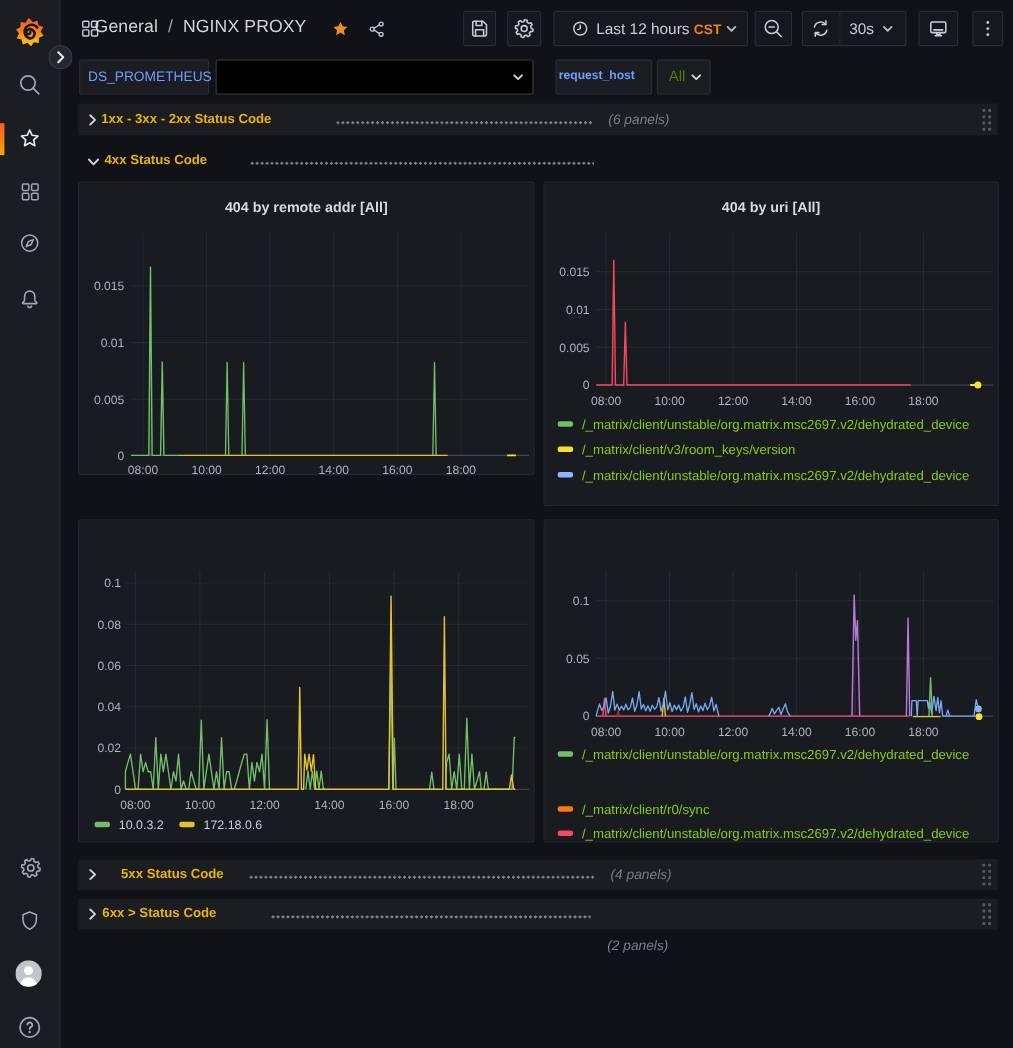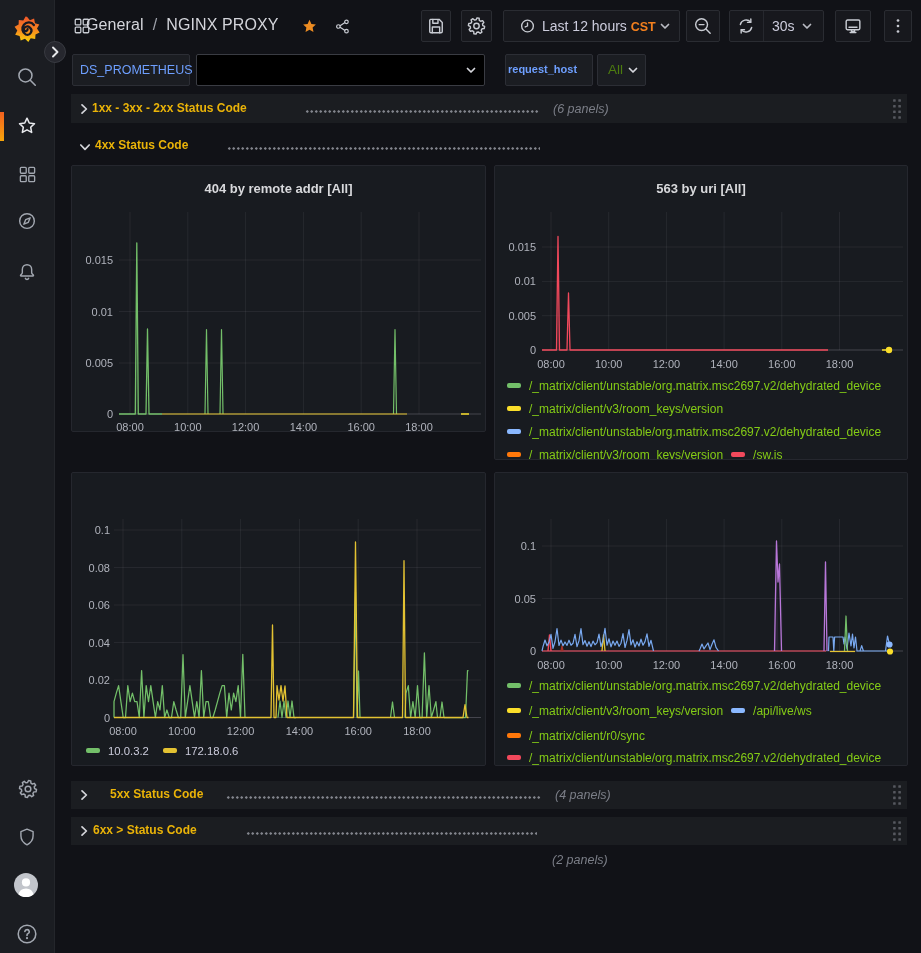--- a/index.html
+++ b/index.html
@@ -205,21 +205,21 @@
         <polyline points="148.0,248.0 149.5,163.5 151.0,248.0" fill="none" stroke="#73bf69" stroke-width="1.2" stroke-linejoin="round" stroke-opacity="1.0"></polyline>
         <polyline points="321.5,248.0 323.0,163.5 324.5,248.0" fill="none" stroke="#73bf69" stroke-width="1.2" stroke-linejoin="round" stroke-opacity="1.0"></polyline>
         <polygon points="63.3,248 64.8,77 66.3,248" fill="#73bf69" fill-opacity="0.10"></polygon>
         <polyline points="90.0,248.0 335.0,248.0" fill="none" stroke="#e0c02c" stroke-width="1.2" stroke-linejoin="round" stroke-opacity="1.0"></polyline>
         <polyline points="389.0,248.0 397.0,248.0" fill="none" stroke="#fade2a" stroke-width="1.6" stroke-linejoin="round" stroke-opacity="1.0"></polyline>
       </svg>
 <div class="legsm" style="left:14px;top:277px"><span class="sw" style="background:#73bf69"></span>10.0.3.2</div>
 <div class="legsm" style="left:91px;top:277px"><span class="sw" style="background:#fade2a"></span>172.18.0.6</div>
 </div>
 <div class="panel" style="left:494px;top:165px;width:414px;height:295px">
-<div class="ptitle" style="top:16px">563 by uri [All]</div>
+<div class="ptitle" style="top:16px">404 by uri [All]</div>
 <svg style="position:absolute;left:0;top:0" width="414" height="294" viewBox="0 0 414 294">
         <line x1="56.0" y1="46" x2="56.0" y2="184" stroke="rgba(204,204,220,0.08)" stroke-width="1"></line>
         <line x1="113.7" y1="46" x2="113.7" y2="184" stroke="rgba(204,204,220,0.08)" stroke-width="1"></line>
         <line x1="171.4" y1="46" x2="171.4" y2="184" stroke="rgba(204,204,220,0.08)" stroke-width="1"></line>
         <line x1="229.10000000000002" y1="46" x2="229.10000000000002" y2="184" stroke="rgba(204,204,220,0.08)" stroke-width="1"></line>
         <line x1="286.8" y1="46" x2="286.8" y2="184" stroke="rgba(204,204,220,0.08)" stroke-width="1"></line>
         <line x1="344.5" y1="46" x2="344.5" y2="184" stroke="rgba(204,204,220,0.08)" stroke-width="1"></line>
         <line x1="47" y1="184" x2="408" y2="184" stroke="rgba(204,204,220,0.08)" stroke-width="1"></line>
         <line x1="47" y1="149.7" x2="408" y2="149.7" stroke="rgba(204,204,220,0.08)" stroke-width="1"></line>
         <line x1="47" y1="115.4" x2="408" y2="115.4" stroke="rgba(204,204,220,0.08)" stroke-width="1"></line>
@@ -236,21 +236,20 @@
         <text x="41" y="119.4" font-size="11" fill="#b0b3bc" text-anchor="end" font-family="Liberation Sans">0.01</text>
         <text x="41" y="85" font-size="11" fill="#b0b3bc" text-anchor="end" font-family="Liberation Sans">0.015</text>
         <polyline points="47.0,184.0 61.5,184.0 63.0,70.5 64.5,184.0 72.0,184.0 73.5,127.0 75.0,184.0 333.0,184.0" fill="none" stroke="#f2495c" stroke-width="1.3" stroke-linejoin="round" stroke-opacity="1.0"></polyline>
         <polygon points="61.5,184 63,70.5 64.5,184" fill="#f2495c" fill-opacity="0.10"></polygon>
         <polyline points="387.0,184.0 393.0,184.0" fill="none" stroke="#fade2a" stroke-width="1.6" stroke-linejoin="round" stroke-opacity="1.0"></polyline>
         <circle cx="394" cy="184" r="3.2" fill="#fade2a"></circle>
       </svg>
 <div class="leg" style="left:12px;top:213px"><span class="sw" style="background:#73bf69"></span>/_matrix/client/unstable/org.matrix.msc2697.v2/dehydrated_device</div>
 <div class="leg" style="left:12px;top:236px"><span class="sw" style="background:#fade2a"></span>/_matrix/client/v3/room_keys/version</div>
 <div class="leg" style="left:12px;top:259px"><span class="sw" style="background:#8ab8ff"></span>/_matrix/client/unstable/org.matrix.msc2697.v2/dehydrated_device</div>
-<div class="leg" style="left:12px;top:282px"><span class="sw" style="background:#ff780a"></span>/_matrix/client/v3/room_keys/version<span class="sw" style="background:#f2495c;margin-left:8px"></span>/sw.js</div>
 </div>
 <div class="panel" style="left:71px;top:472px;width:415px;height:294px">
 <svg style="position:absolute;left:0;top:0" width="415" height="293" viewBox="0 0 415 293">
         <line x1="51.0" y1="46" x2="51.0" y2="244.5" stroke="rgba(204,204,220,0.08)" stroke-width="1"></line>
         <line x1="109.8" y1="46" x2="109.8" y2="244.5" stroke="rgba(204,204,220,0.08)" stroke-width="1"></line>
         <line x1="168.6" y1="46" x2="168.6" y2="244.5" stroke="rgba(204,204,220,0.08)" stroke-width="1"></line>
         <line x1="227.39999999999998" y1="46" x2="227.39999999999998" y2="244.5" stroke="rgba(204,204,220,0.08)" stroke-width="1"></line>
         <line x1="286.2" y1="46" x2="286.2" y2="244.5" stroke="rgba(204,204,220,0.08)" stroke-width="1"></line>
         <line x1="345.0" y1="46" x2="345.0" y2="244.5" stroke="rgba(204,204,220,0.08)" stroke-width="1"></line>
         <line x1="42" y1="244.5" x2="409" y2="244.5" stroke="rgba(204,204,220,0.08)" stroke-width="1"></line>
@@ -316,21 +315,20 @@
         <polygon points="279.5,178 281.5,68 283.5,178" fill="#b877d9" fill-opacity="0.10"></polygon>
         <polyline points="333.5,178.0 334.0,164.0 338.0,164.0 338.8,178.0 339.6,164.0 348.0,164.0 349.0,171.0 350.0,164.0 352.0,176.0 354.0,160.0 356.0,173.0 357.5,161.0 359.0,175.0 360.5,164.0 362.0,178.0 363.5,178.0 392.0,178.0" fill="none" stroke="#79a9f0" stroke-width="1.2" stroke-linejoin="round" stroke-opacity="1.0"></polyline>
         <polyline points="349.5,178.0 351.0,143.0 352.5,178.0" fill="none" stroke="#73bf69" stroke-width="1.25" stroke-linejoin="round" stroke-opacity="1.0"></polyline>
         <polyline points="335.0,178.5 360.0,178.5" fill="none" stroke="#e3c232" stroke-width="1.2" stroke-linejoin="round" stroke-opacity="1.0"></polyline>
         <polyline points="365.0,178.0 366.7,172.6 368.4,178.0" fill="none" stroke="#79a9f0" stroke-width="1.2" stroke-linejoin="round" stroke-opacity="1.0"></polyline>
         <polyline points="390.5,178.0 392.5,163.0 394.5,171.5" fill="none" stroke="#79a9f0" stroke-width="1.2" stroke-linejoin="round" stroke-opacity="1.0"></polyline>
         <circle cx="394.5" cy="171.5" r="3.1" fill="#8ab8ff"></circle>
         <circle cx="395" cy="178.5" r="3.1" fill="#fade2a"></circle>
       </svg>
 <div class="leg" style="left:12px;top:206px"><span class="sw" style="background:#73bf69"></span>/_matrix/client/unstable/org.matrix.msc2697.v2/dehydrated_device</div>
-<div class="leg" style="left:12px;top:231px"><span class="sw" style="background:#fade2a"></span>/_matrix/client/v3/room_keys/version<span class="sw" style="background:#8ab8ff;margin-left:8px"></span>/api/live/ws</div>
 <div class="leg" style="left:12px;top:256px"><span class="sw" style="background:#ff780a"></span>/_matrix/client/r0/sync</div>
 <div class="leg" style="left:12px;top:278px"><span class="sw" style="background:#f2495c"></span>/_matrix/client/unstable/org.matrix.msc2697.v2/dehydrated_device</div>
 </div>
 <div class="abs" style="left:71px;top:781px;width:836px;height:28px;background:#1b1d21"></div>
 <svg class="abs" style="left:78px;top:788px" width="12" height="14" viewBox="0 0 12 14" fill="none" stroke="#d4d5da" stroke-width="1.7" stroke-linecap="round" stroke-linejoin="round">
       <path d="M4 2.8l4.4 4.2L4 11.2"></path>
     </svg>
 <div class="rowhdr" style="left:110px;top:786px">5xx Status Code</div>
 <div class="dots" style="left:226px;top:796px;width:315px"></div>
 <div class="pcount" style="left:555px;top:788px">(4 panels)</div>

